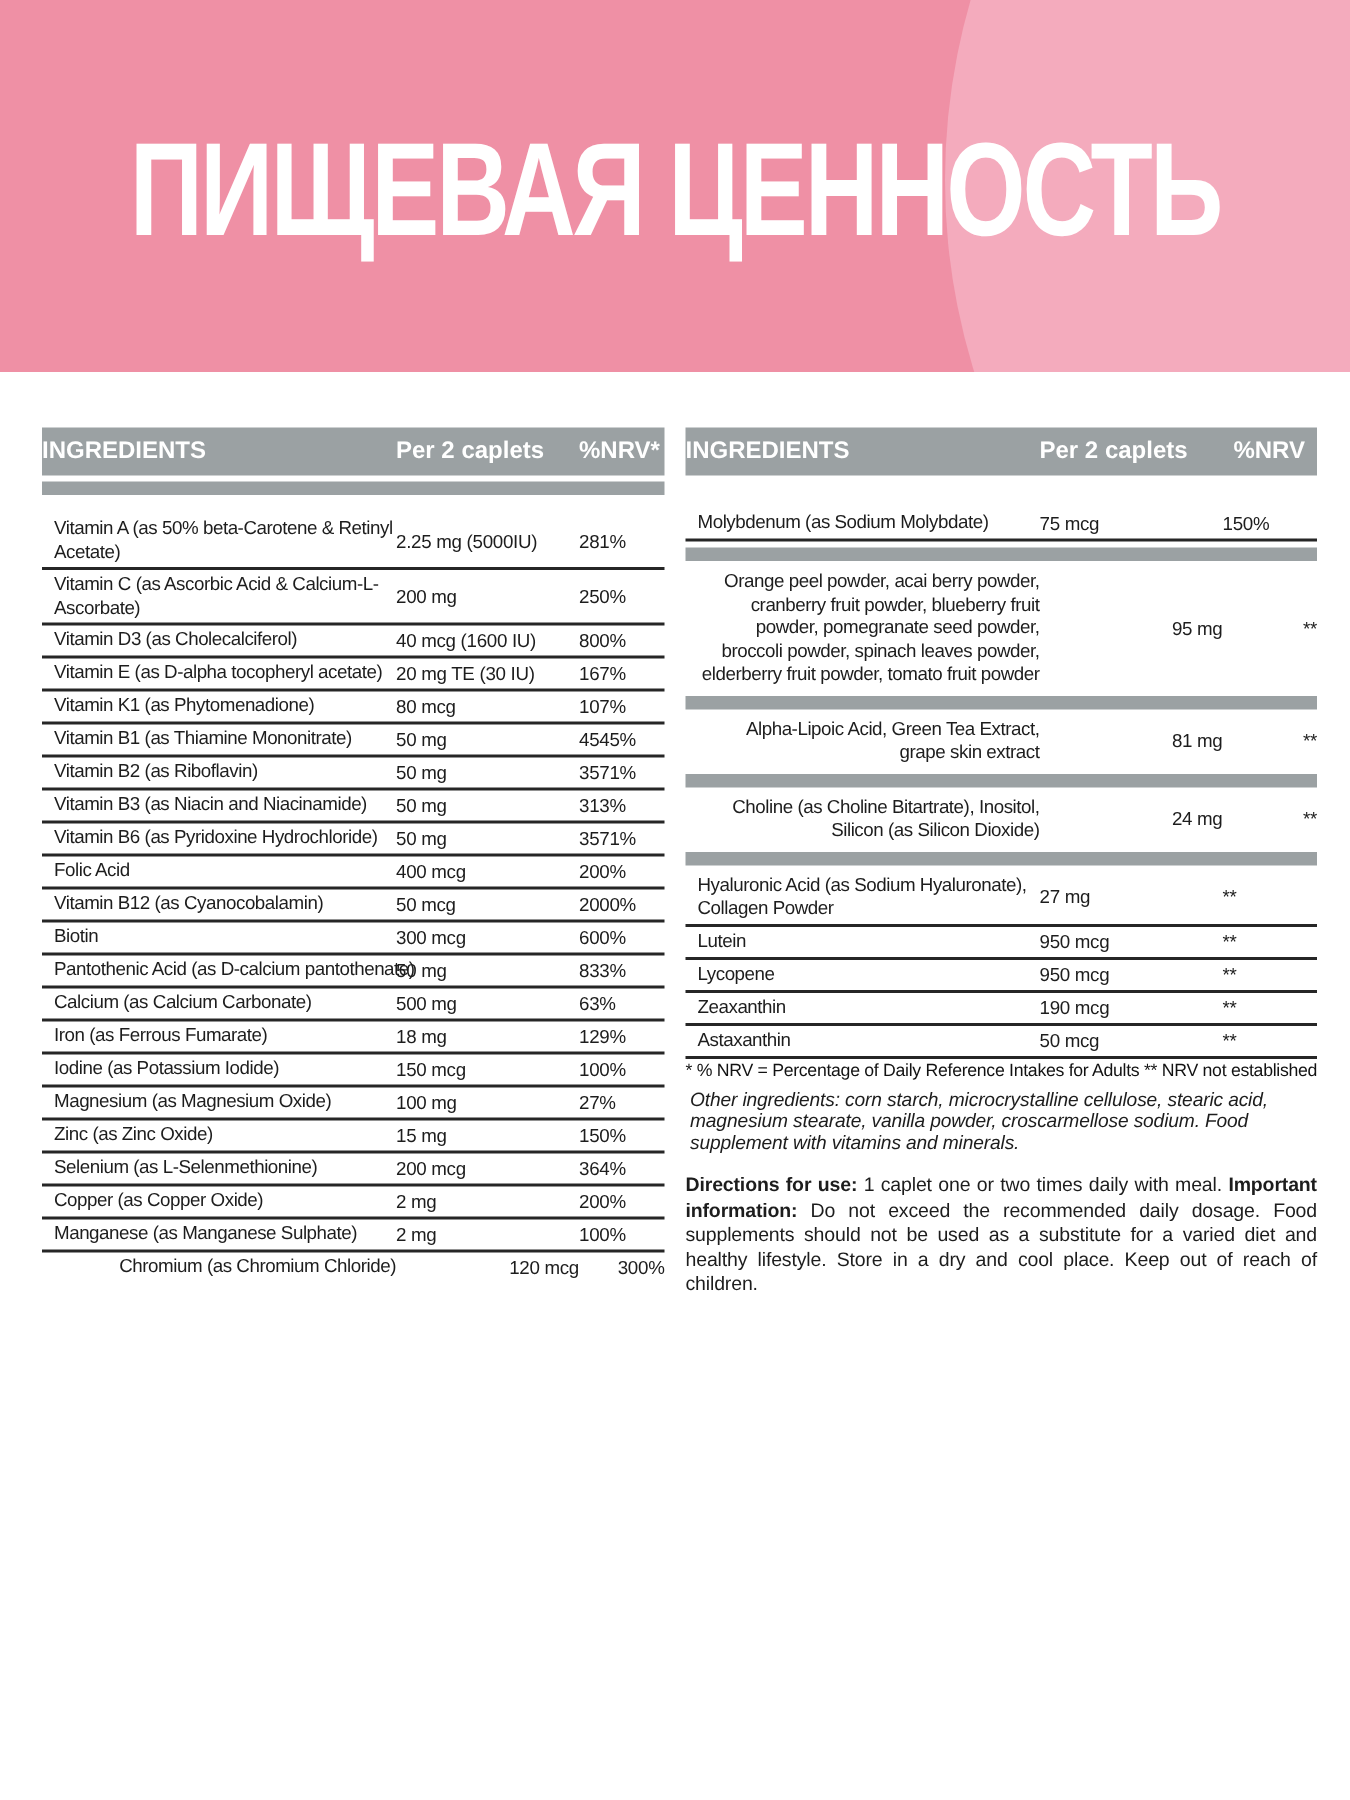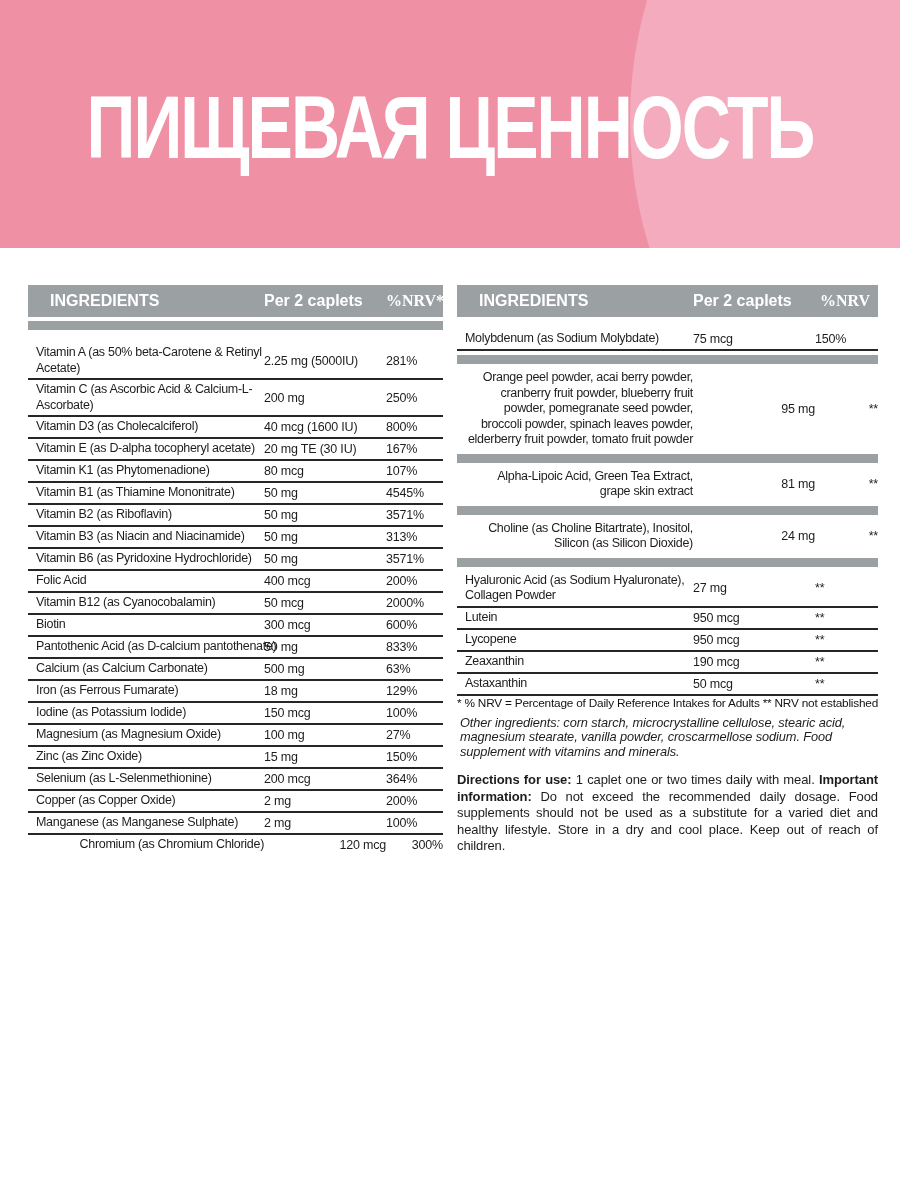--- a/index.html
+++ b/index.html
@@ -16,25 +16,25 @@
      background:radial-gradient(circle at 709px -452px,
         #ef90a5 0 500px,#f2a2b5 500px 575px,#f5aec0 575px 710px,#ef90a5 710px);font-style:italic;}
   .logo{position:absolute;left:62px;top:112px;color:#ffffff;font-size:58px;font-weight:800;
         letter-spacing:8px;white-space:nowrap;transform:scaleY(1.22);transform-origin:50% 0;}
   
   .panel{position:absolute;top:285px;}
   .panel-left{left:28px;width:415px;}
   .panel-right{left:457px;width:421px;}
   .thead{height:32px;background:#9ba1a3;display:grid;grid-template-columns:236px 122px auto;
          align-items:center;color:#ffffff;font-weight:700;font-size:16px;}
-  .thead .h-name{padding-left:22px;}
-  .thead .h-nrv{text-align:right;padding-right:8px;font-family:Liberation Serif, serif;}
+  .thead .h-name{padding-left:0;}
+  .thead .h-nrv{text-align:right;padding-right:8px;}
   .subbar{height:9px;background:#9ba1a3;margin-top:4px;}
   .rows-left{margin-top:13px;}
-  .rows-right{margin-top:12px;}
+  .rows-right{margin-top:22px;}
   .row{display:grid;grid-template-columns:236px 122px auto;align-items:center;
        border-bottom:2px solid #262626;min-height:20px;}
   .row.noline{border-bottom:none;text-align:right;}
   .row .name{padding:2px 0 2px 8px;font-size:12.5px;line-height:15.5px;letter-spacing:-0.3px;}
   .row.nowrap .name{white-space:nowrap;}
   .row .amt,.row .nrv{font-size:12.5px;white-space:nowrap;letter-spacing:-0.2px;}
   .bar{height:9px;background:#9ba1a3;margin:4px 0;}
   
   .fn1{margin-top:0;font-size:11.8px;letter-spacing:-0.2px;white-space:nowrap;color:#121212;}
   .fn2{margin-top:6px;font-size:12.8px;line-height:14.5px;letter-spacing:-0.1px;padding-left:3px;font-style:italic;}

